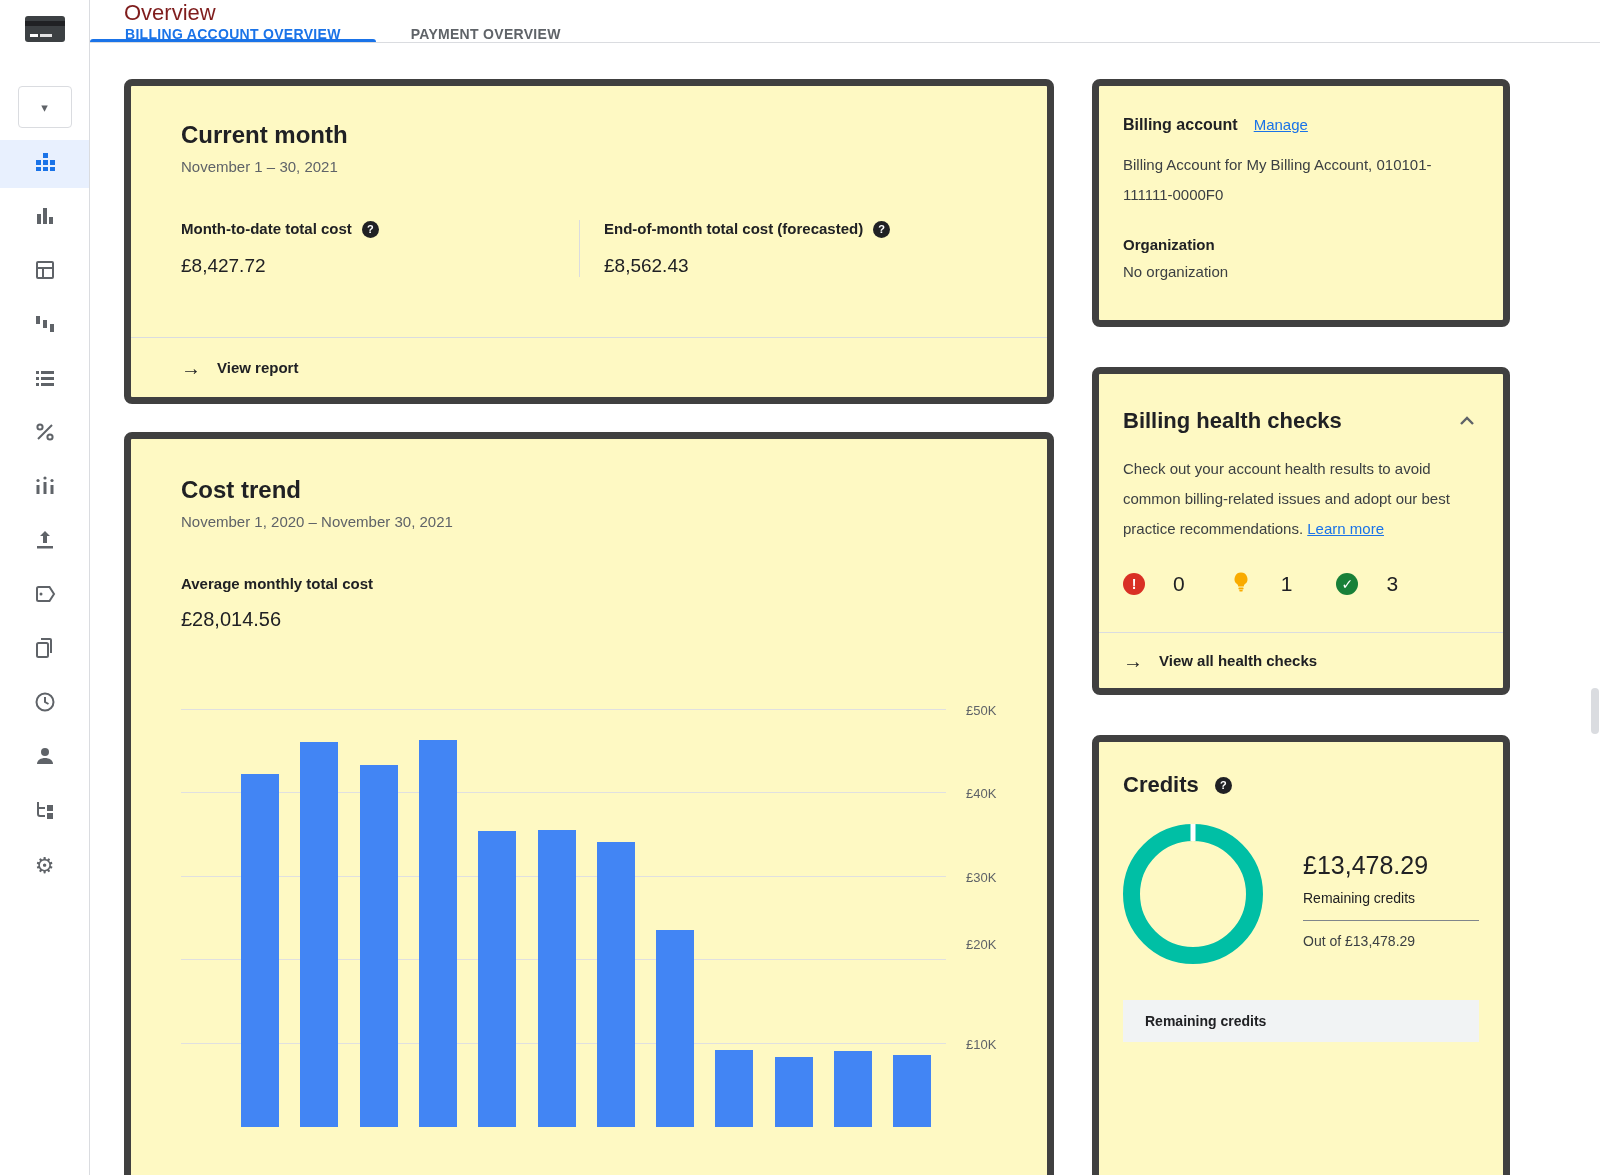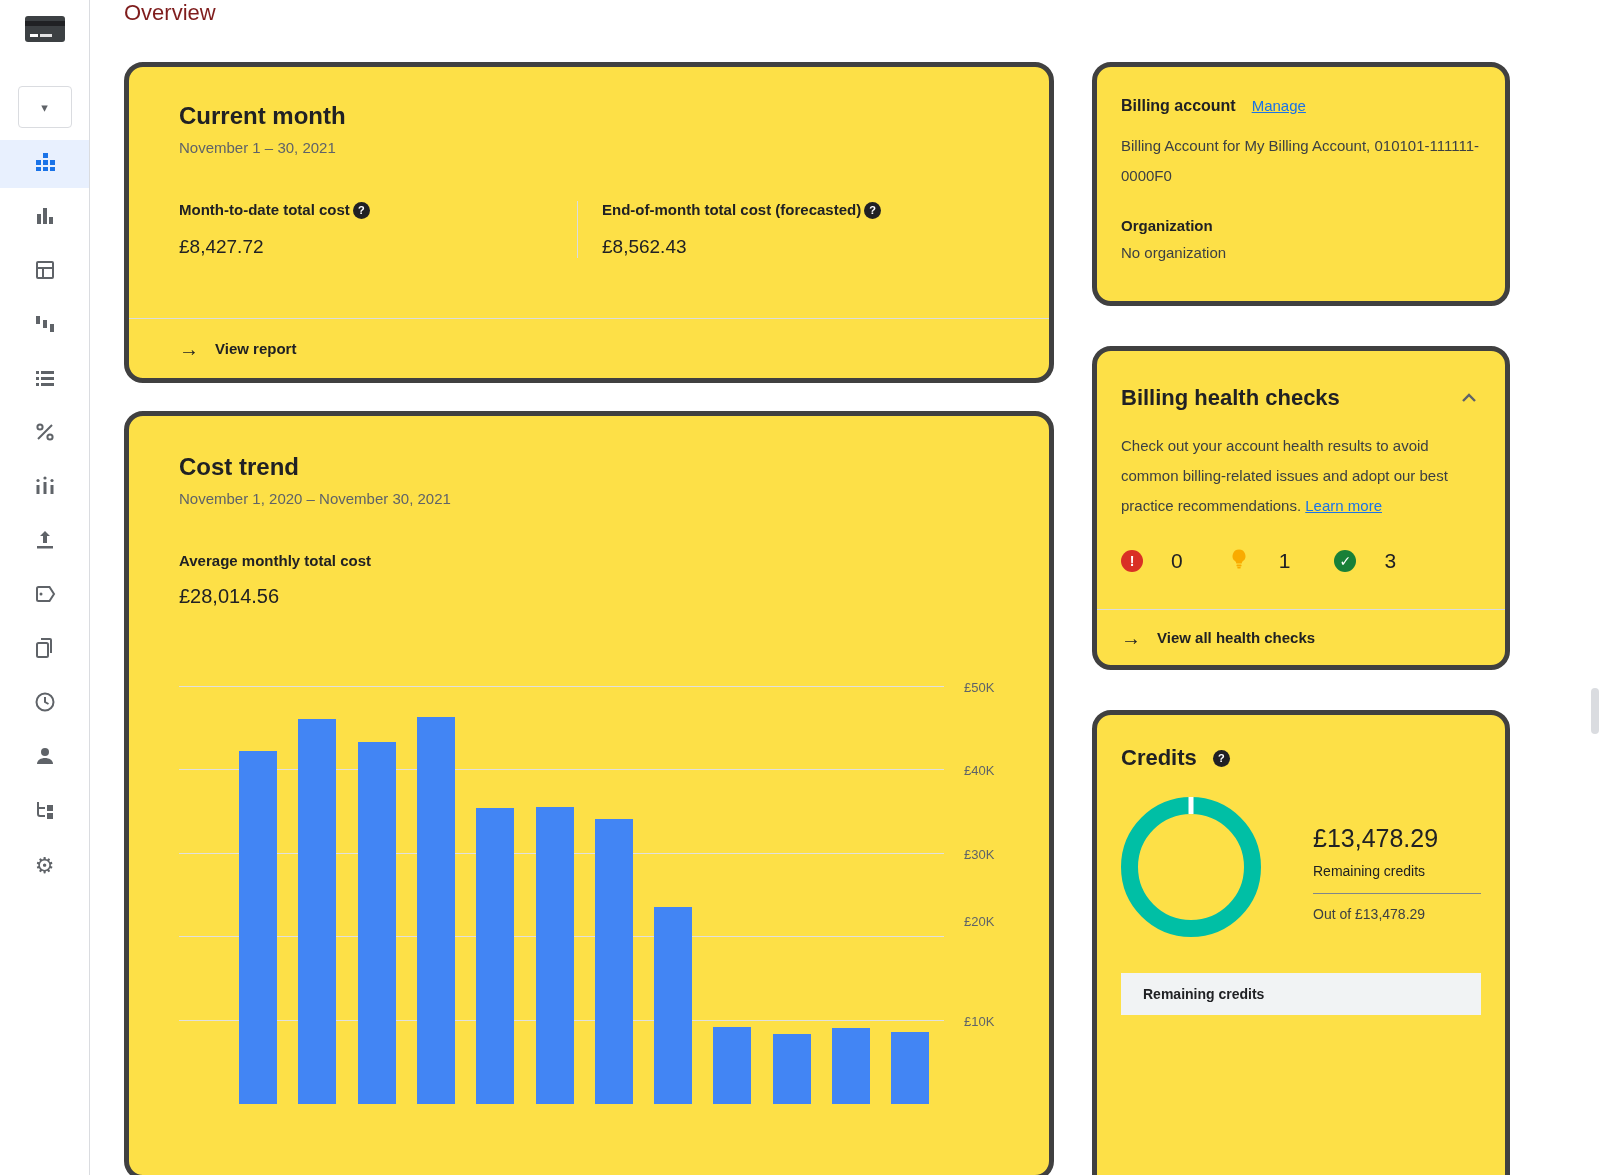--- a/index.html
+++ b/index.html
@@ -25,37 +25,37 @@
   .tabs { display: flex; height: 57px; border-bottom: 1px solid #dadce0; }
   .tab { padding: 0 35px; display: flex; align-items: center; font-size: 14px; font-weight: 600;
     letter-spacing: 0.3px; color: #5f6368; position: relative; cursor: pointer; white-space: nowrap; }
   .tab.active { color: #1a73e8; }
   .tab.active::after { content: ""; position: absolute; left: 0; right: 0; bottom: 0; height: 3px;
     background: #1a73e8; border-radius: 3px 3px 0 0; }
 
   .content { display: flex; gap: 38px; padding: 36px 0 0 34px; }
   .col-left  { width: 930px; min-width: 930px; }
   .col-right { width: 418px; min-width: 418px; }
-  .card { border: 5px solid #404040; border-radius: 19px; background: #fde047; }
+  .card { border: 7px solid #404040; border-radius: 8px; background: #fef9c3; }
 
   
   .help { width: 17px; height: 17px; border-radius: 50%; background: #202124; color: #fff;
     font-size: 11px; font-weight: 700; display: inline-flex; align-items: center; justify-content: center;
     cursor: pointer; flex: none; }
 
   .arrow-glyph { font-size: 20px; font-weight: 700; color: #202124; line-height: 1; }
 
   
   .cm-body { padding: 34px 50px 0; }
   .card-title { font-size: 24px; font-weight: 600; line-height: 30px; }
   .card-sub { color: #5f6368; font-size: 15px; margin-top: 8px; line-height: 18px; }
   .cm-costs { display: flex; margin-top: 44px; padding-bottom: 60px; }
   .cm-col-1 { width: 398px; }
   .cm-col-2 { border-left: 1px solid #dadce0; padding-left: 24px; }
-  .cost-label { font-size: 15px; font-weight: 700; display: flex; align-items: center; gap: 3px; line-height: 18px; }
+  .cost-label { font-size: 15px; font-weight: 700; display: flex; align-items: center; gap: 10px; line-height: 18px; }
   .cost-value { font-size: 19px; margin-top: 16px; line-height: 23px; }
   .card-footer { border-top: 1px solid #dadce0; height: 60px; display: flex; align-items: center;
     gap: 16px; padding-left: 50px; cursor: pointer; }
   .footer-label { font-size: 15px; font-weight: 600; }
 
   
   .card-ct { margin-top: 28px; height: 769px; overflow: hidden; padding: 36px 0 0 50px; }
   .avg-label { font-size: 15px; font-weight: 700; margin-top: 44px; line-height: 18px; }
   .avg-value { font-size: 20px; margin-top: 14px; line-height: 24px; }
   .chart { position: relative; height: 470px; margin-top: 26px; width: 880px; }
@@ -86,21 +86,21 @@
     align-items: center; justify-content: center; font-size: 14px; font-weight: 700; flex: none; }
   .badge.err { background: #d93025; }
   .badge.ok  { background: #188038; }
   .hc-footer { border-top: 1px solid #dadce0; height: 56px; display: flex; align-items: center;
     gap: 16px; padding-left: 24px; cursor: pointer; }
 
   .card-cr { margin-top: 40px; height: 544px; overflow: hidden; }
   .cr-body { padding: 30px 24px 0; }
   .cr-head { display: flex; align-items: center; gap: 16px; }
   .cr-title { font-size: 22px; font-weight: 600; }
-  .cr-main { display: flex; gap: 52px; margin-top: 26px; }
+  .cr-main { display: flex; gap: 40px; margin-top: 26px; }
   .donut { width: 140px; height: 140px; border-radius: 50%; border: 17px solid #00bfa5; position: relative; flex: none; }
   .donut::before { content: ""; position: absolute; top: -17px; left: 50%; transform: translateX(-50%);
     width: 5px; height: 17px; background: #fff; }
   .cr-right { flex: 1; padding-top: 26px; }
   .cr-amount { font-size: 25px; line-height: 30px; }
   .cr-rem { font-size: 14px; margin-top: 10px; padding-bottom: 14px; border-bottom: 1px solid #80868b; }
   .cr-outof { margin-top: 12px; font-size: 14px; color: #3c4043; }
   .cr-table-head { margin-top: 36px; height: 42px; background: #f1f3f4; display: flex; align-items: center;
     padding-left: 22px; font-size: 14px; font-weight: 700; }
 
@@ -255,20 +255,28 @@
         <span class="glyph">⚙</span>
       </div>
     </nav>
   </aside>
 
   <div class="main">
     <header class="topbar">
       <h1>Overview</h1>
     </header>
 
+    <div class="tabs">
+      <div class="tab active">
+        <span>BILLING ACCOUNT OVERVIEW</span>
+      </div>
+      <div class="tab">
+        <span>PAYMENT OVERVIEW</span>
+      </div>
+    </div>
 
     <div class="content">
 
       <div class="col-left">
 
         <section class="card">
           <div class="cm-body">
             <h2 class="card-title">Current month</h2>
             <div class="card-sub">November 1 – 30, 2021</div>
             <div class="cm-costs">

